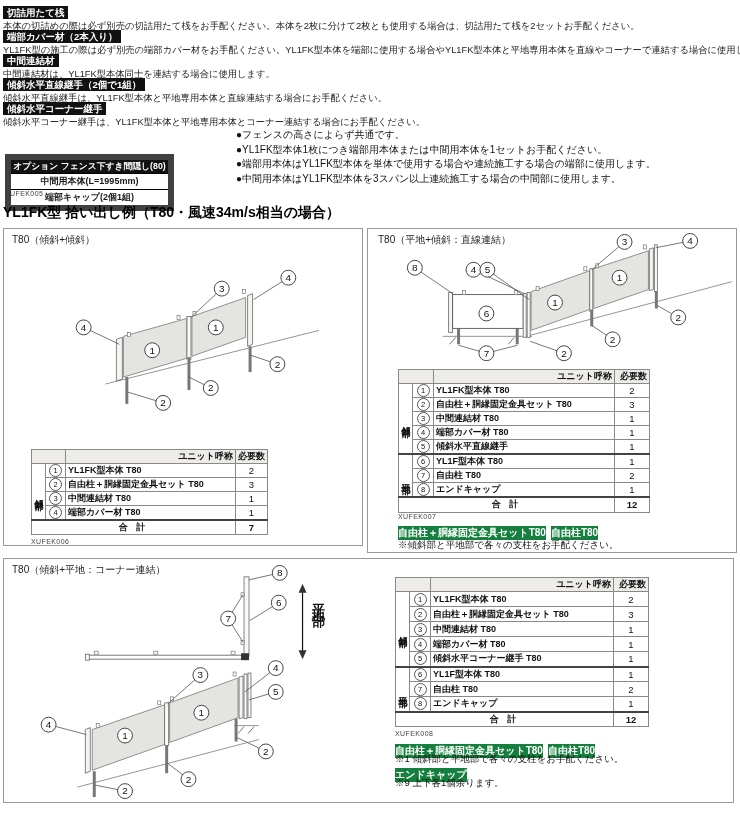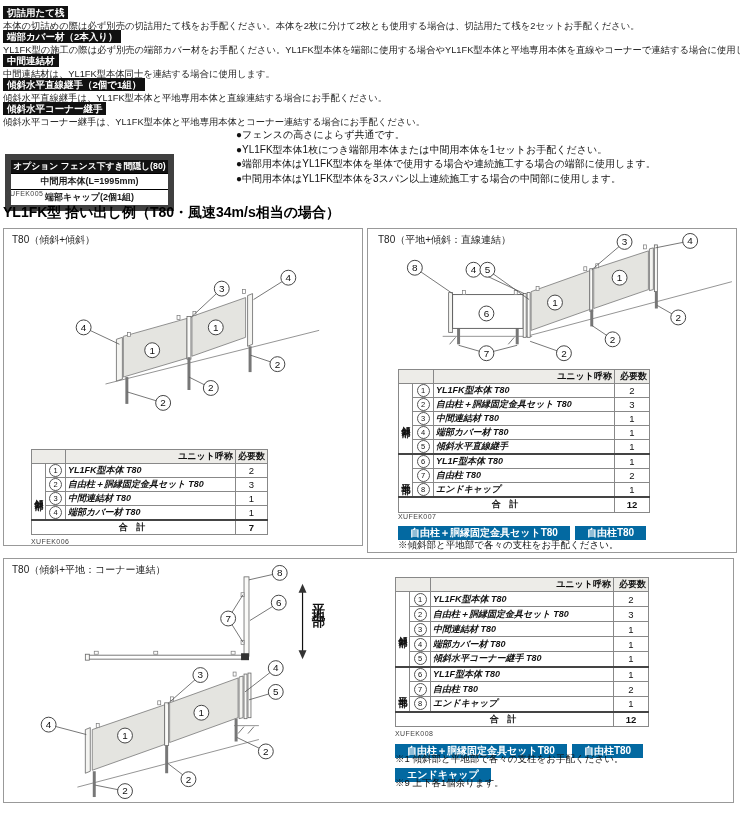--- a/index.html
+++ b/index.html
@@ -27,34 +27,34 @@
   .tblwrap{position:absolute;}
   
   .unit-table{border-collapse:collapse;table-layout:fixed;width:100%;background:#fff;
               border:1.5px solid #444;}
   .unit-table td{border:1px solid #888;font-size:9px;padding:0 2px;color:#111;overflow:hidden;white-space:nowrap;}
   .unit-table td.hd{background:#edece8;font-weight:bold;text-align:right;font-size:9px;}
   .unit-table td.grp{padding:0;text-align:center;vertical-align:middle;}
   .unit-table td.grp span{writing-mode:vertical-rl;text-orientation:upright;font-size:9px;
                           font-weight:bold;letter-spacing:1px;}
   .unit-table td.no{text-align:center;padding:0;}
-  .unit-table td.nm{font-weight:bold;font-style:italic;}
+  .unit-table td.nm{font-weight:bold;}
   .unit-table td.qty{text-align:center;font-size:9.5px;}
   .unit-table tr.sep td{border-top:2px solid #444;}
   .unit-table tr.tot td{border-top:2px solid #444;}
   .unit-table td.tlbl{text-align:center;font-weight:bold;letter-spacing:3px;}
   .cnum{display:inline-block;width:11px;height:11px;border:1px solid #555;border-radius:50%;
         font-size:7.5px;line-height:11px;text-align:center;font-weight:normal;}
   #p1-table tr{height:12px;} #p1-table tr:first-child{height:14px;} #p1-table tr.tot{height:13px;}
   #p2-table tr{height:14px;} #p2-table tr:first-child{height:13px;} #p2-table tr.tot{height:15px;}
   #p3-table tr{height:15px;} #p3-table tr:first-child{height:14px;} #p3-table tr.tot{height:15px;}
   
   .badges{position:absolute;white-space:nowrap;}
-  .badge{display:inline-block;background:#0369a1;color:#fff;font-size:10px;font-weight:bold;
-         padding:1px 12px;line-height:12px;margin-right:5px;}
+  .badge{display:inline-block;background:#15803d;color:#fff;font-size:10px;font-weight:bold;
+         padding:1px 0;line-height:12px;margin-right:5px;}
   .pnote{position:absolute;font-size:9.5px;color:#111;white-space:nowrap;}
   .axis-label{position:absolute;writing-mode:vertical-rl;text-orientation:upright;
               font-size:13px;font-weight:bold;letter-spacing:5px;color:#111;}
   
   .gray{fill:#e4e4e0;stroke:#777;stroke-width:.8;}
   .white{fill:#fff;stroke:#555;stroke-width:.9;}
   .cap{fill:#f4f4f1;stroke:#666;stroke-width:.8;}
   .bar{fill:#fafaf8;stroke:#666;stroke-width:.8;}
   .tab{fill:#fff;stroke:#777;stroke-width:.7;}
   .post{stroke:#777;stroke-width:3;fill:none;}

